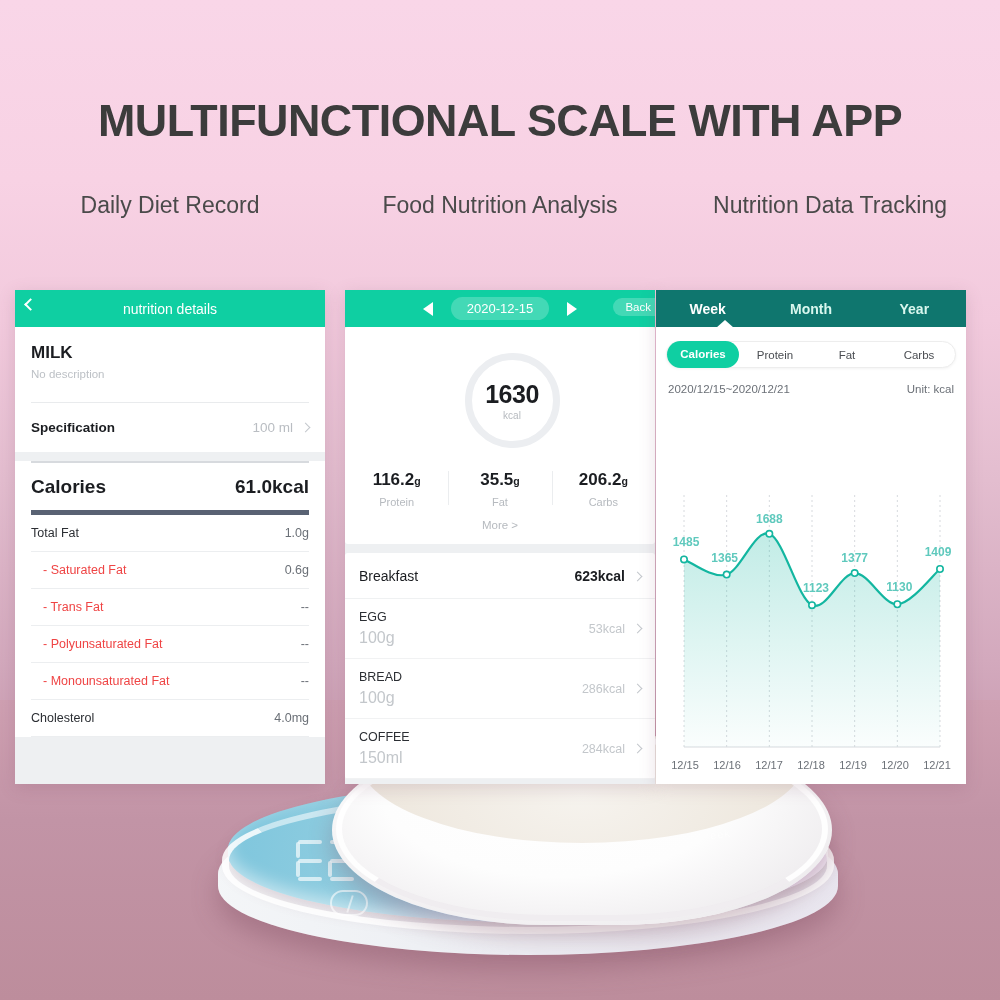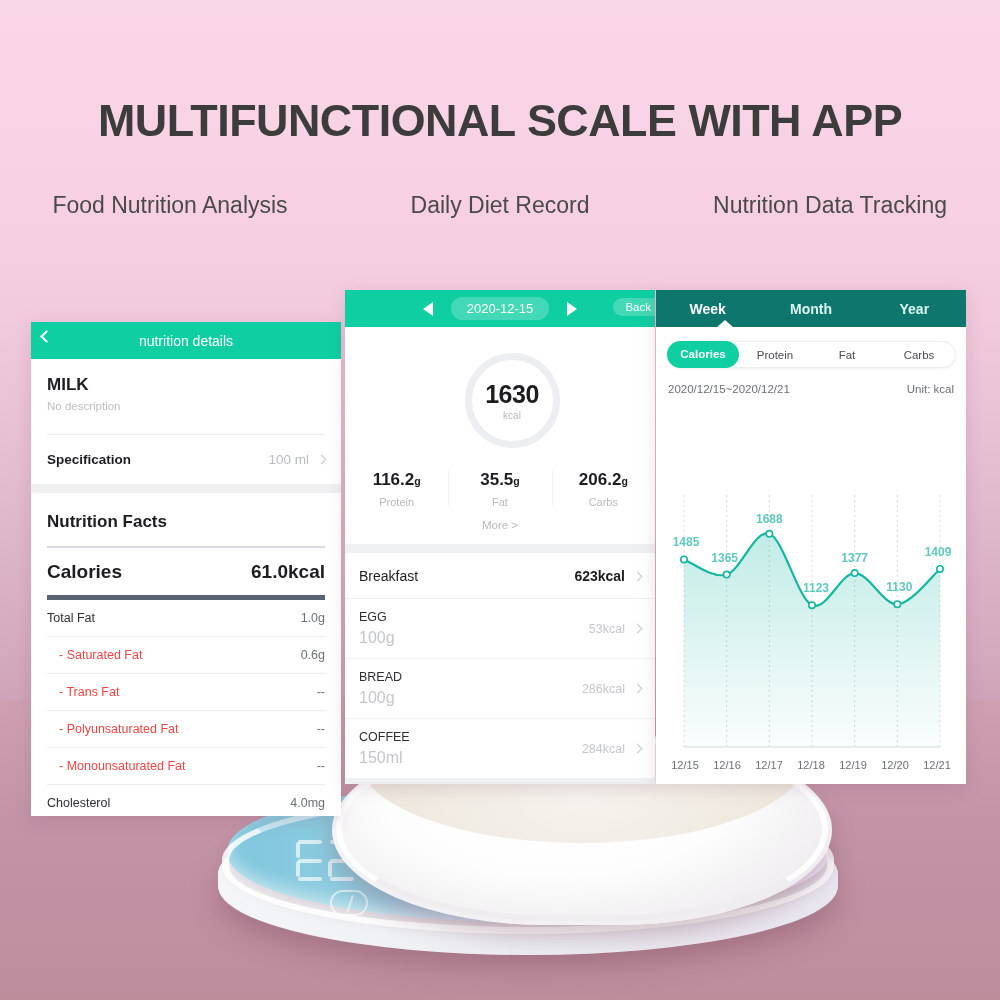--- a/index.html
+++ b/index.html
@@ -87,21 +87,21 @@
   .sub-row{ position:absolute; left:0; top:192px; width:1000px;
     display:flex; justify-content:center; align-items:baseline; }
   .sub-item{ font-size:23px; color:#4a4a4a; }
   .sub-item.s1{ width:330px; text-align:center; }
   .sub-item.s2{ width:330px; text-align:center; }
   .sub-item.s3{ width:330px; text-align:center; }
 
   
   .panel{ position:absolute; top:290px; width:310px; height:494px; overflow:hidden;
     background:#fff; box-shadow:0 4px 16px rgba(120,70,100,.18); }
-  #panel-left{ left:31px;margin-top:32px; }
+  #panel-left{ left:15px; }
   #panel-mid{ left:345px; }
   #panel-right{ left:656px; }
 
   .topbar{ height:37px; background:#0fcfa2; display:flex; align-items:center;
     position:relative; color:#fff; }
 
   
   .back-chev{ position:absolute; left:11px; top:10px; width:9px; height:9px;
     border-left:2.5px solid #fff; border-bottom:2.5px solid #fff; transform:rotate(45deg); }
   .topbar-title{ width:100%; text-align:center; font-size:14px; color:#fff; }
@@ -188,22 +188,22 @@
   .unit-txt{ font-size:11.5px; color:#6b7077; }
   .chart-box{ position:absolute; left:8px; top:118px; width:294px; height:300px; }
   .xaxis-row{ position:absolute; left:8px; top:418px; width:294px; display:flex; }
   .xlab{ flex:1; text-align:center; font-size:11px; color:#6b7077; }
 </style>
 </head>
 <body>
 
 <div class="hero-title">MULTIFUNCTIONAL SCALE WITH APP</div>
 <div class="sub-row">
+  <div class="sub-item s1">Daily Diet Record</div>
   <div class="sub-item s2">Food Nutrition Analysis</div>
-  <div class="sub-item s1">Daily Diet Record</div>
   <div class="sub-item s3">Nutrition Data Tracking</div>
 </div>
 
 <div class="photo-layer">
   <div class="photo-bg"></div>
 </div>
 <div class="scale-base"></div>
 <div class="scale-top"></div>
 <div class="scale-rim"></div>
 <div class="lcd">
@@ -244,21 +244,20 @@
       <div class="spec-row">
         <div class="spec-label">Specification</div>
         <div class="spec-right">
           <div class="spec-val">100 ml</div>
           <div class="chev-r"></div>
         </div>
       </div>
     </div>
 
     <div class="card">
-      <div class="nf-title">Nutrition Facts</div>
       <div class="rule-light"></div>
       <div class="cal-row">
         <div class="cal-label">Calories</div>
         <div class="cal-val">61.0kcal</div>
       </div>
       <div class="rule-dark"></div>
       <div id="nutrient-rows">
           <div class="nrow">
             <div class="nm">Total Fat</div>
             <div class="nv">1.0g</div>

